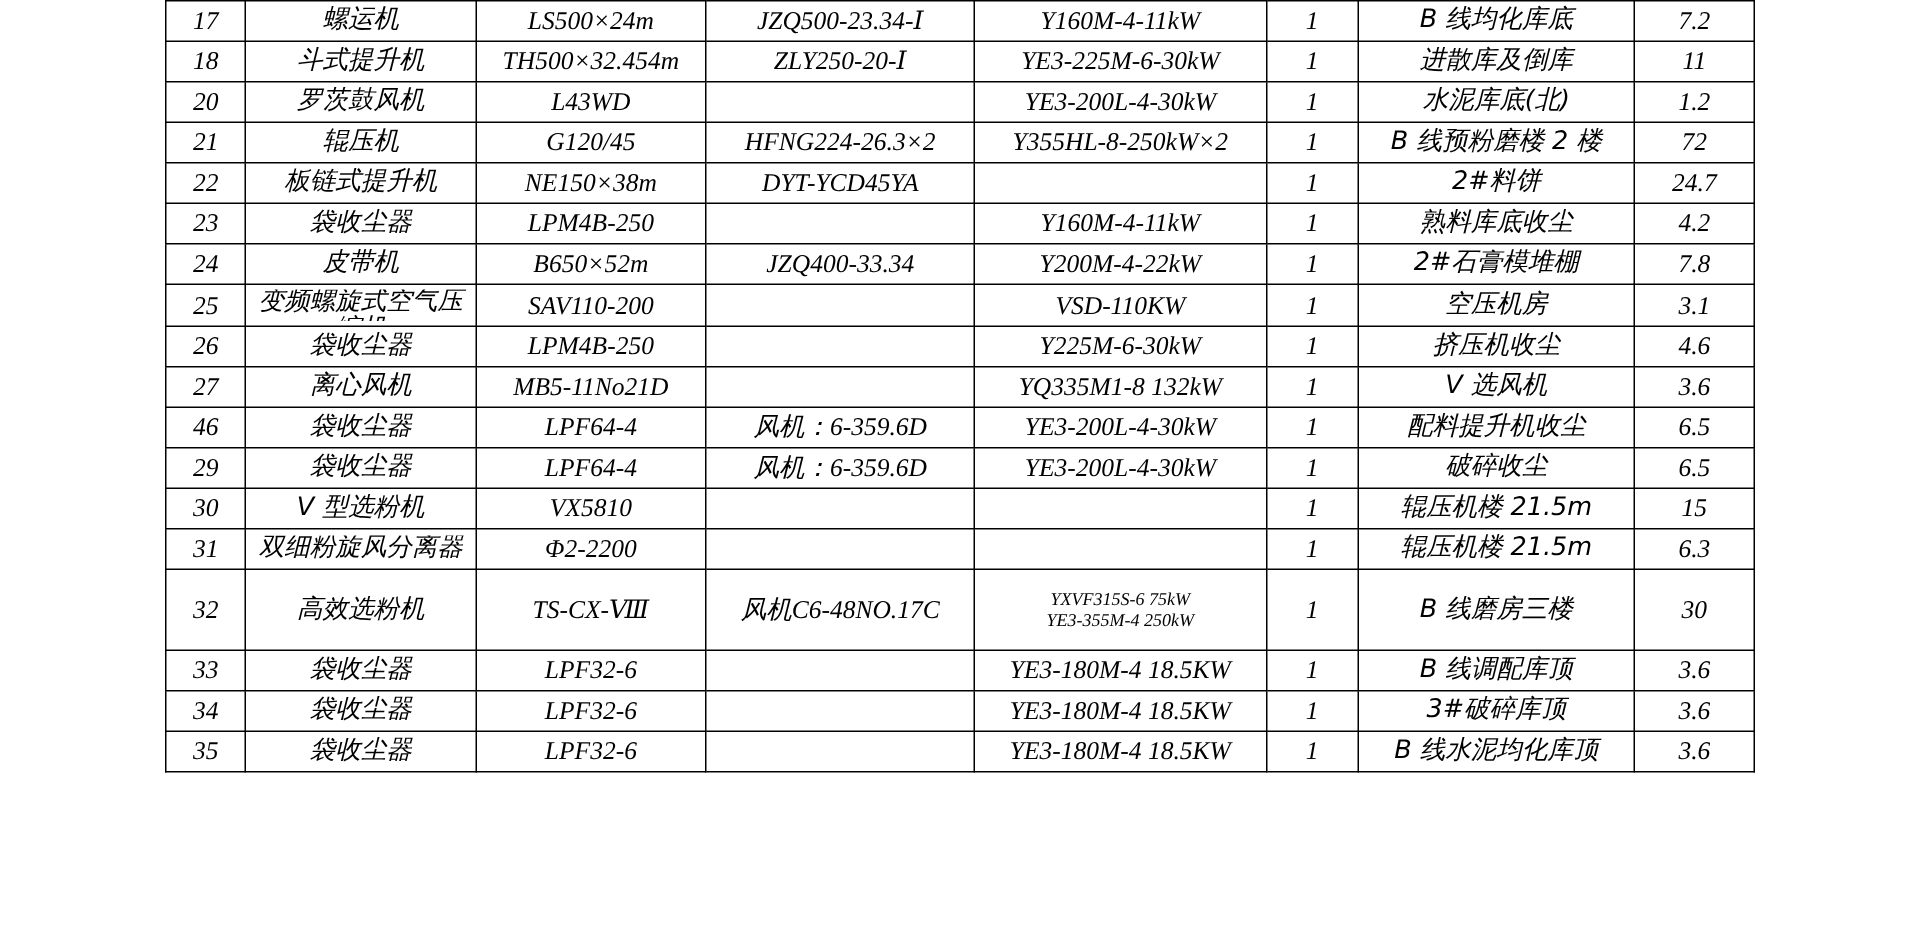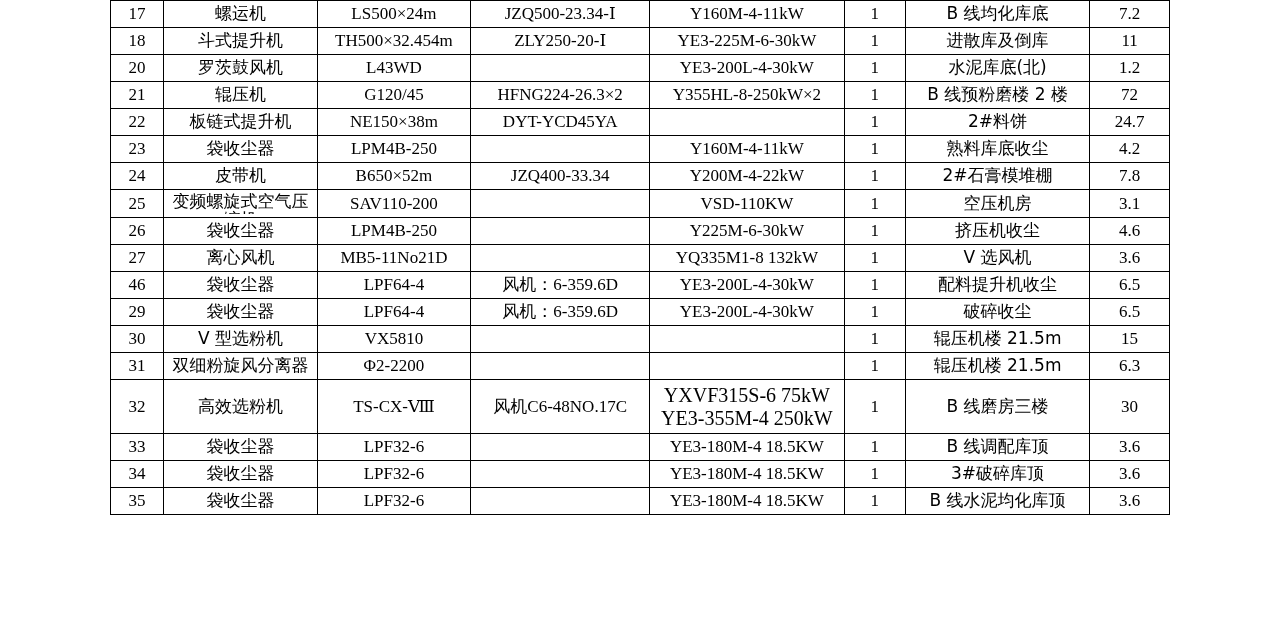--- a/index.html
+++ b/index.html
@@ -11,20 +11,21 @@
     width: 1280px;
     height: 623px;
     font-family: "Liberation Serif", "DejaVu Serif", serif;
     color: #000000;
     overflow: hidden;
   }
   #sheet {
     position: relative;
     width: 1205px;
     height: 623px;
+    font-style: italic;
   }
   table.equipment-table {
     border-collapse: collapse;
     table-layout: fixed;
     margin-left: 110px;
     margin-top: 0px;
     width: 1060px;
   }
   table.equipment-table td {
     border: 1px solid #000000;
@@ -218,21 +219,21 @@
         <td class="c-motor"></td>
         <td class="c-qty">1</td>
         <td class="c-loc">辊压机楼 21.5m</td>
         <td class="c-power">6.3</td>
       </tr>
       <tr style="height:54px">
         <td class="c-no" style="height:54px">32</td>
         <td class="c-name" style="height:54px">高效选粉机</td>
         <td class="c-model" style="height:54px">TS-CX-Ⅷ</td>
         <td class="c-reducer" style="height:54px">风机C6-48NO.17C</td>
-        <td class="c-motor two-line" style="height:54px;font-size:20px;white-space:pre-line;">YXVF315S-6  75kW
+        <td class="c-motor two-line" style="height:54px;font-size:12px;white-space:pre-line;">YXVF315S-6  75kW
 YE3-355M-4  250kW</td>
         <td class="c-qty" style="height:54px">1</td>
         <td class="c-loc" style="height:54px">B 线磨房三楼</td>
         <td class="c-power" style="height:54px">30</td>
       </tr>
       <tr>
         <td class="c-no">33</td>
         <td class="c-name">袋收尘器</td>
         <td class="c-model">LPF32-6</td>
         <td class="c-reducer"></td>

